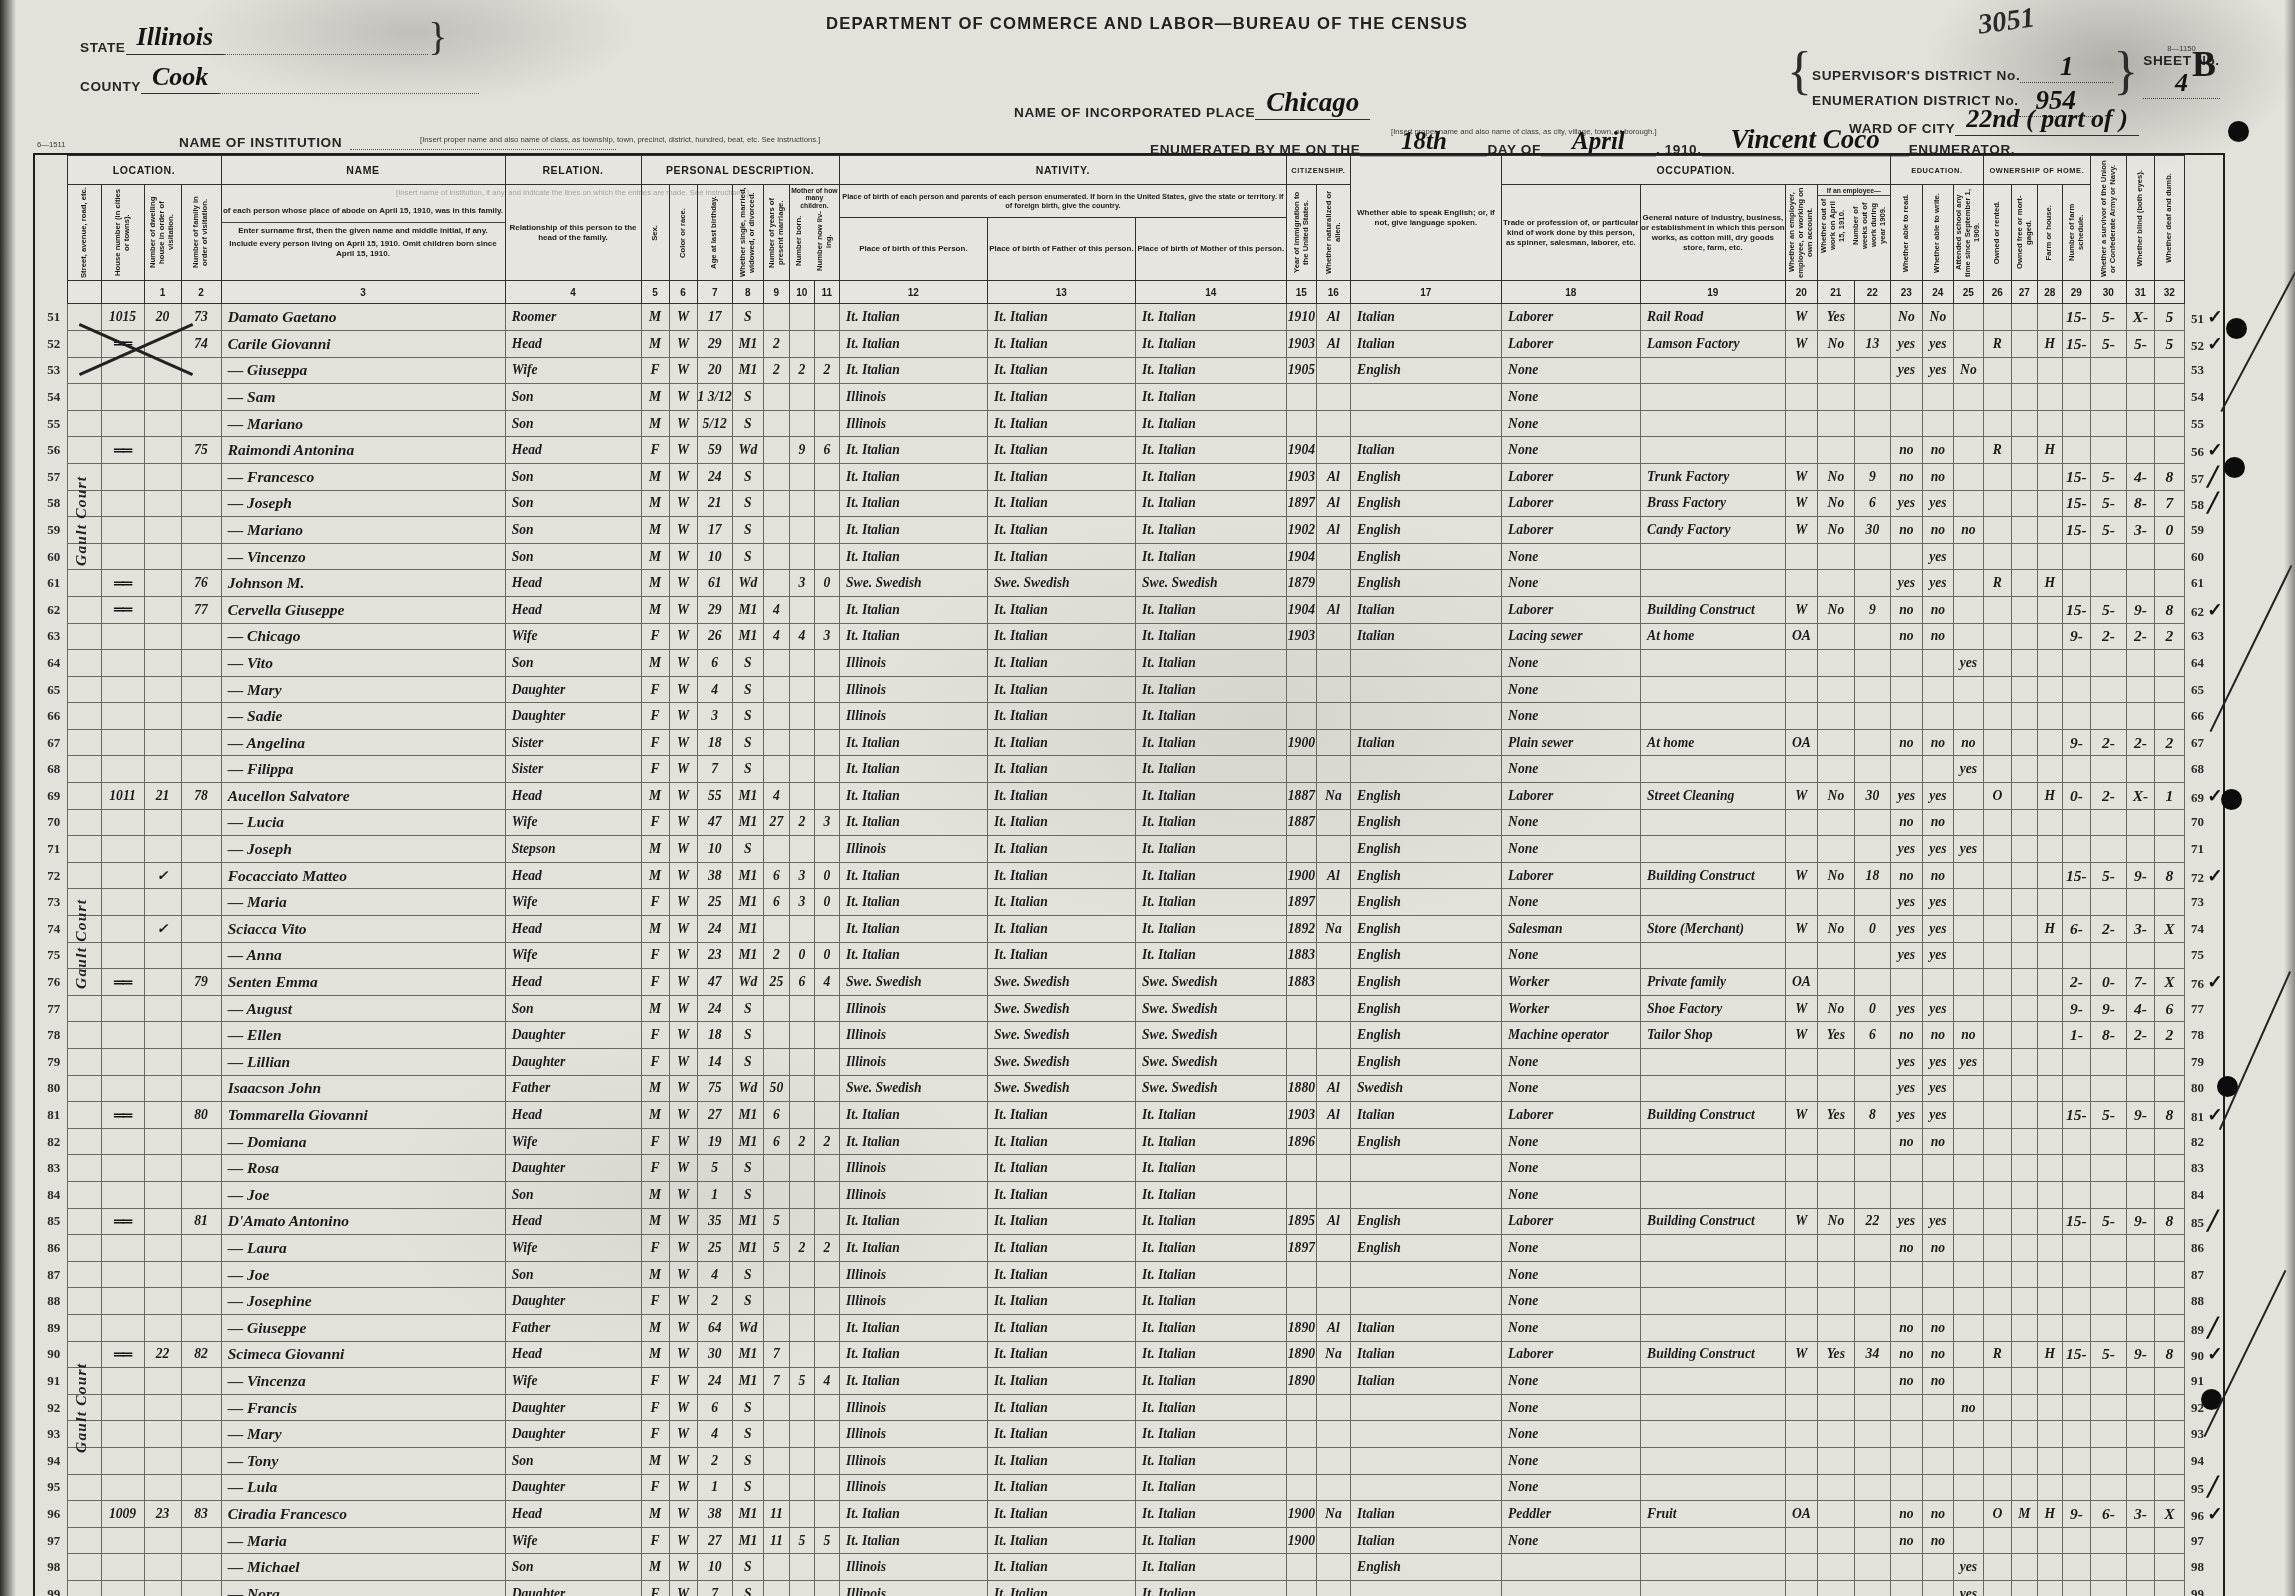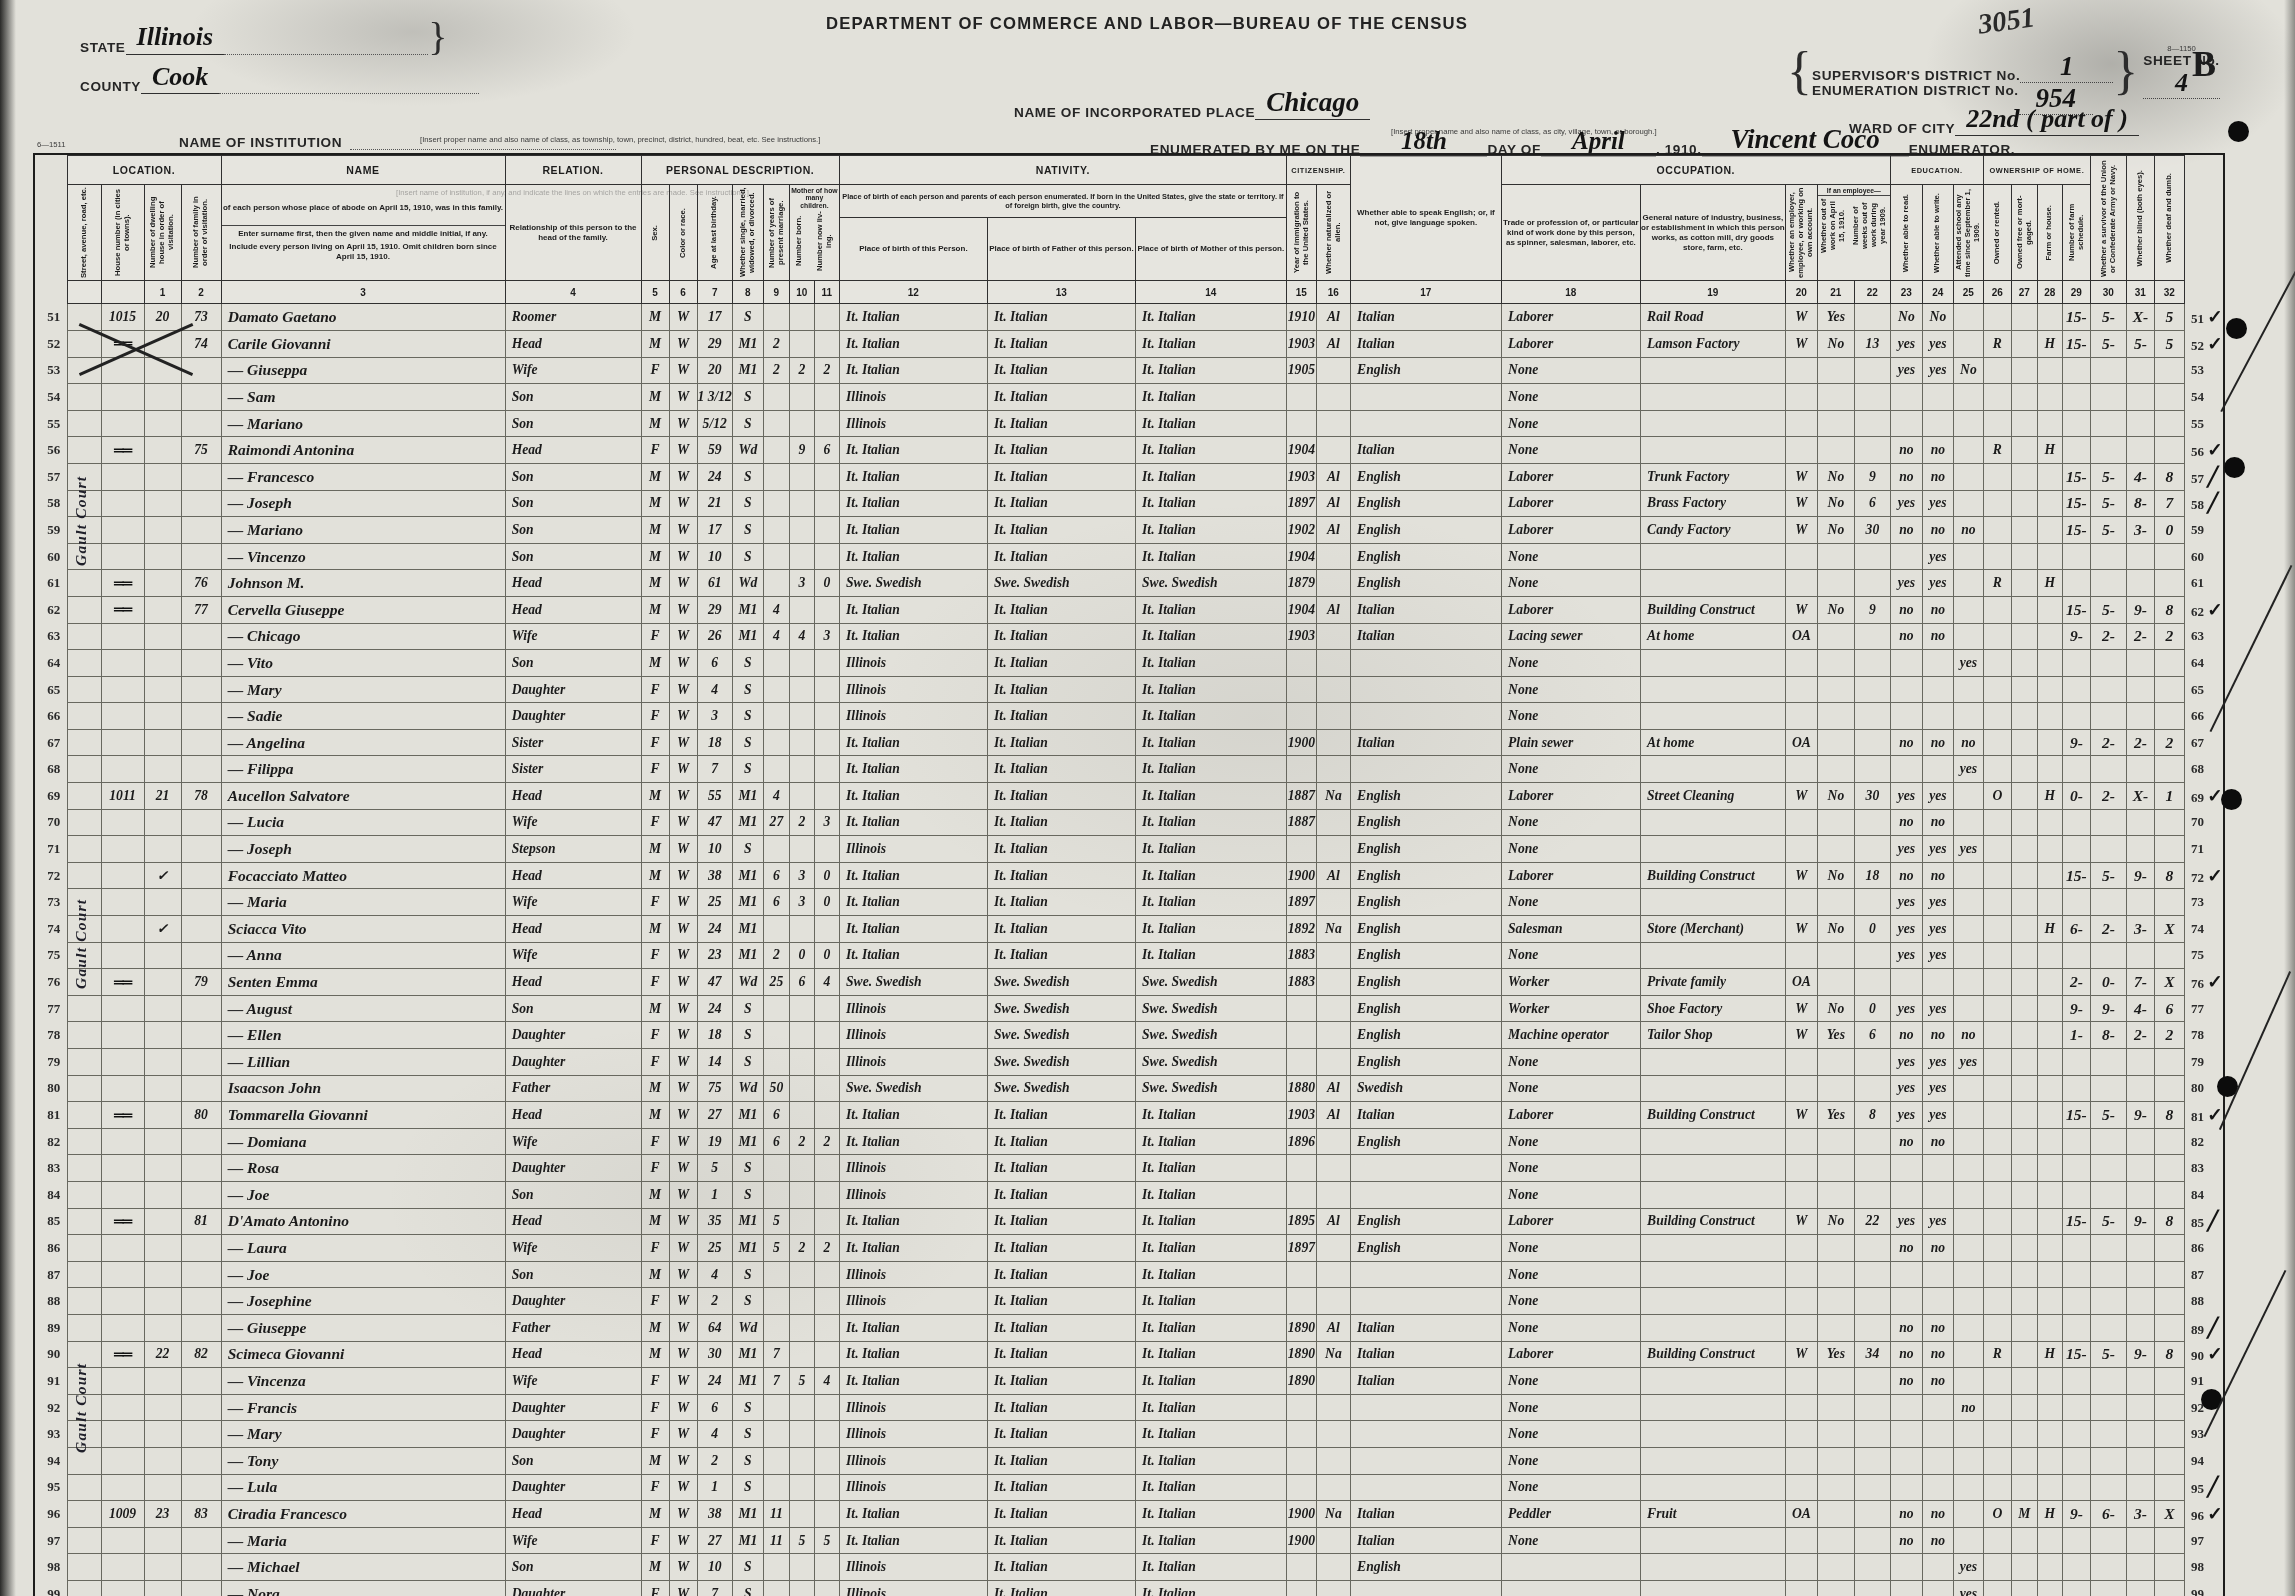--- a/index.html
+++ b/index.html
@@ -103,21 +103,21 @@
     <span class="plabel">ENUMERATOR.</span>
   </div>
 
   <div class="abs" style="left:1787px;top:23.5px;display:flex;align-items:center;">
     <span class="brace">{</span>
     <span style="display:inline-block;">
       <span style="display:flex;align-items:flex-end;height:35px;margin-top:24px;">
         <span class="plabel">SUPERVISOR'S DISTRICT No.</span>
         <span class="hand" style="font-size:27px;border-bottom:1.2px dotted #444;min-width:93px;text-align:center;">1</span>
       </span>
-      <span style="display:flex;align-items:flex-start;height:36px;">
+      <span style="display:flex;align-items:center;height:36px;">
         <span class="plabel">ENUMERATION DISTRICT No.</span>
         <span class="hand" style="font-size:27px;border-bottom:1.2px dotted #444;min-width:74px;text-align:center;">954</span>
       </span>
     </span>
     <span class="brace">}</span>
     <span style="display:inline-block;margin-left:5px;text-align:center;">
       <span class="pnote" style="display:block;">8—1150</span>
       <span class="plabel" style="display:block;">SHEET No.</span>
       <span class="hand" style="font-size:26px;border-bottom:1.2px dotted #444;display:block;min-width:68px;">4</span>
     </span>
@@ -198,21 +198,21 @@
         <th rowspan="2">
             <div class="vt">House number (in cities or towns).</div>
           </th>
         <th rowspan="2">
             <div class="vt">Number of dwelling house in order of visitation.</div>
           </th>
         <th rowspan="2">
             <div class="vt">Number of family in order of visitation.</div>
           </th>
         <th class="desc" rowspan="2">
-          <div style="border-bottom:0.6px solid #444;padding-bottom:12px;margin-bottom:2.5px;">of each person whose place of abode on April 15, 1910, was in this family.</div>
+          <div style="border-bottom:0.6px solid #444;padding-bottom:6px;margin-bottom:2.5px;">of each person whose place of abode on April 15, 1910, was in this family.</div>
           <div style="font-weight:bold;">Enter surname first, then the given name and middle initial, if any.</div>
           <div style="margin-top:3.7px;">Include every person living on April 15, 1910.  Omit children born since April 15, 1910.</div>
         </th>
         <th class="desc" rowspan="2">
             <div>Relationship of this per­son to the head of the family.</div>
           </th>
         <th rowspan="2">
             <div class="vt">Sex.</div>
           </th>
         <th rowspan="2">

